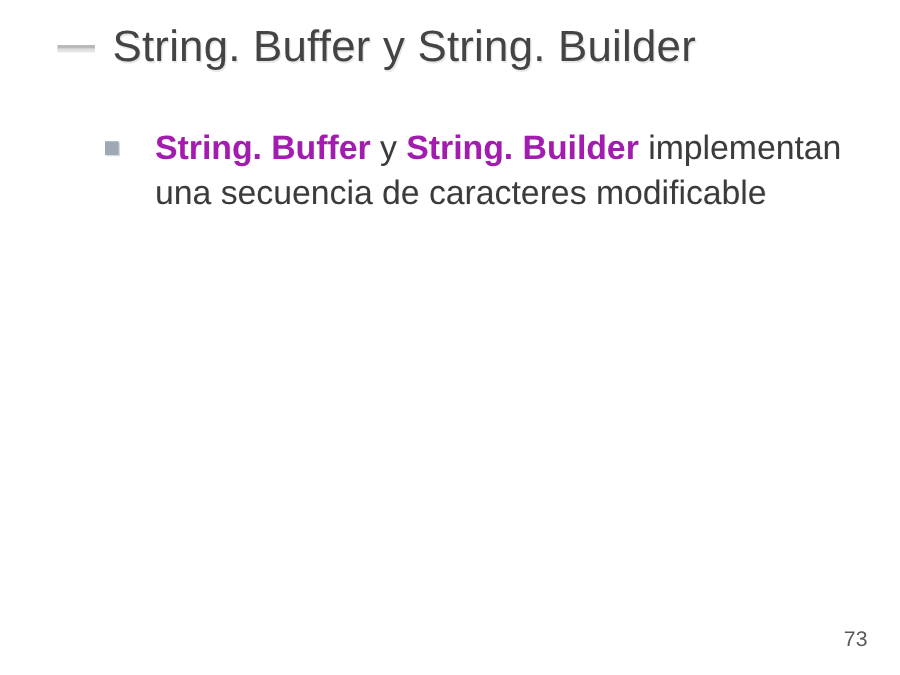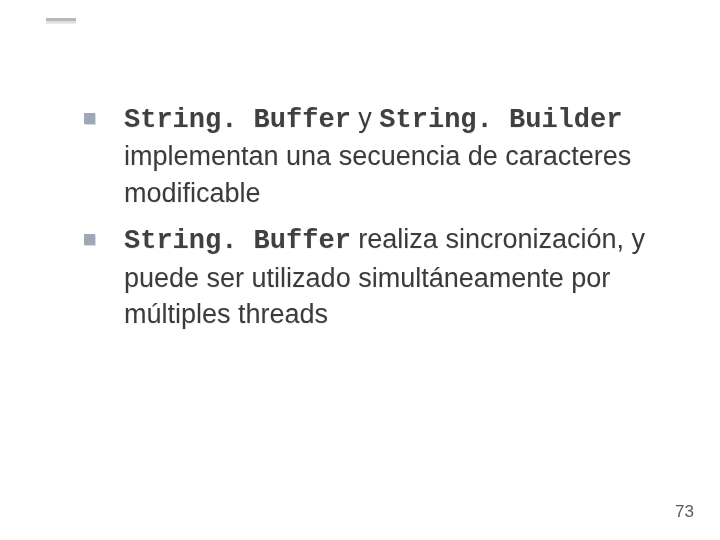--- a/index.html
+++ b/index.html
@@ -65,53 +65,49 @@
     position: absolute;
     left: 0;
     top: 13px;
     width: 11px;
     height: 11px;
     background: #9ea8b7;
     box-shadow: 1px 1px 0 #d6dce4;
   }
   .kw {
     font-weight: 700;
-    color: #404040;
-    font-family: Liberation Mono, monospace;
+    color: #a21caf;
   }
   .page-num {
     position: absolute;
     right: 26px;
     bottom: 18px;
     font-size: 17px;
     color: #5a5a5a;
     margin-top: 16px;
   }
 </style>
 </head>
 <body>
 
 <div class="slide">
 
   <div class="title-row">
     <div class="title-rule"></div>
+    <div class="slide-title">String. Buffer y String. Builder</div>
   </div>
 
   <div class="content">
     <ul>
 
       <li>
         <span class="bullet"></span>
         <span class="kw">String. Buffer</span><span> y </span><span class="kw">String. Builder</span><span> implementan una secuencia de caracteres modificable</span>
       </li>
 
-      <li>
-        <span class="bullet"></span>
-        <span class="kw">String. Buffer</span><span> realiza sincronización, y puede ser utilizado simultáneamente por múltiples threads</span>
-      </li>
 
 
     </ul>
   </div>
 
   <div class="page-num">73</div>
 
 </div>
 
 </body></html>

